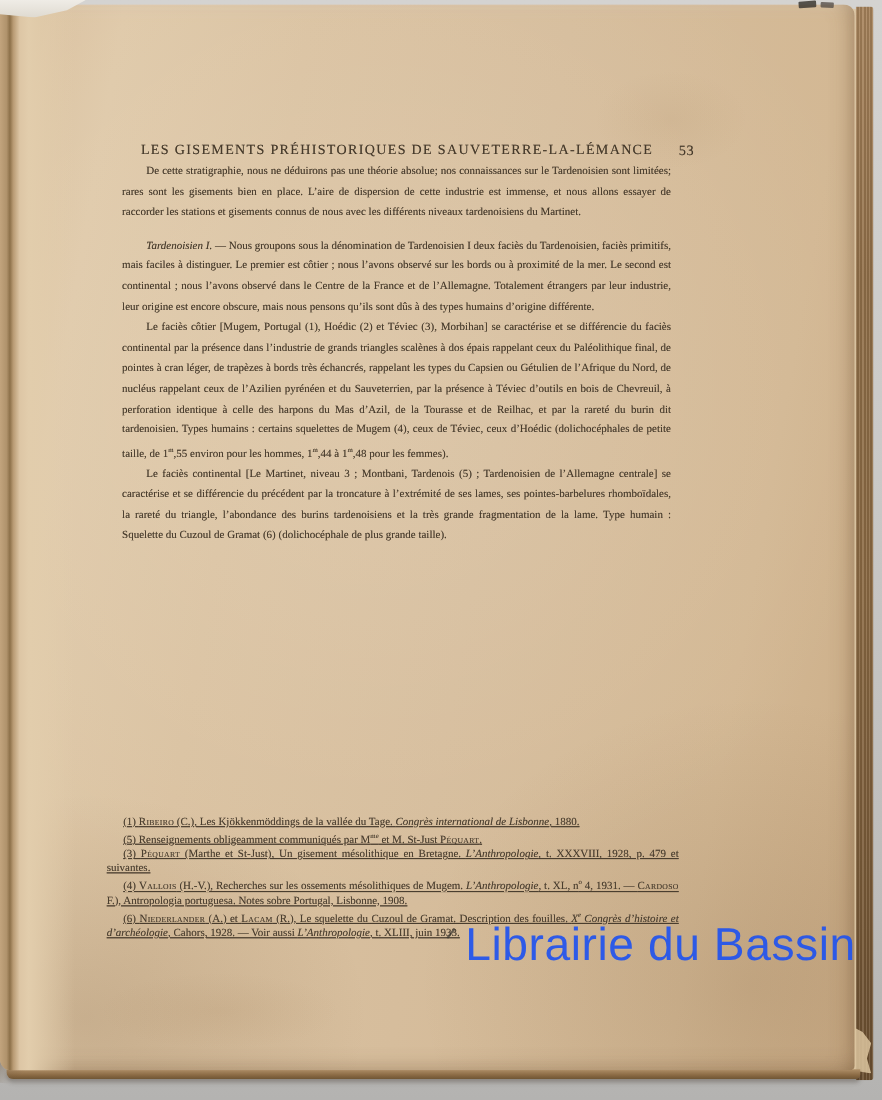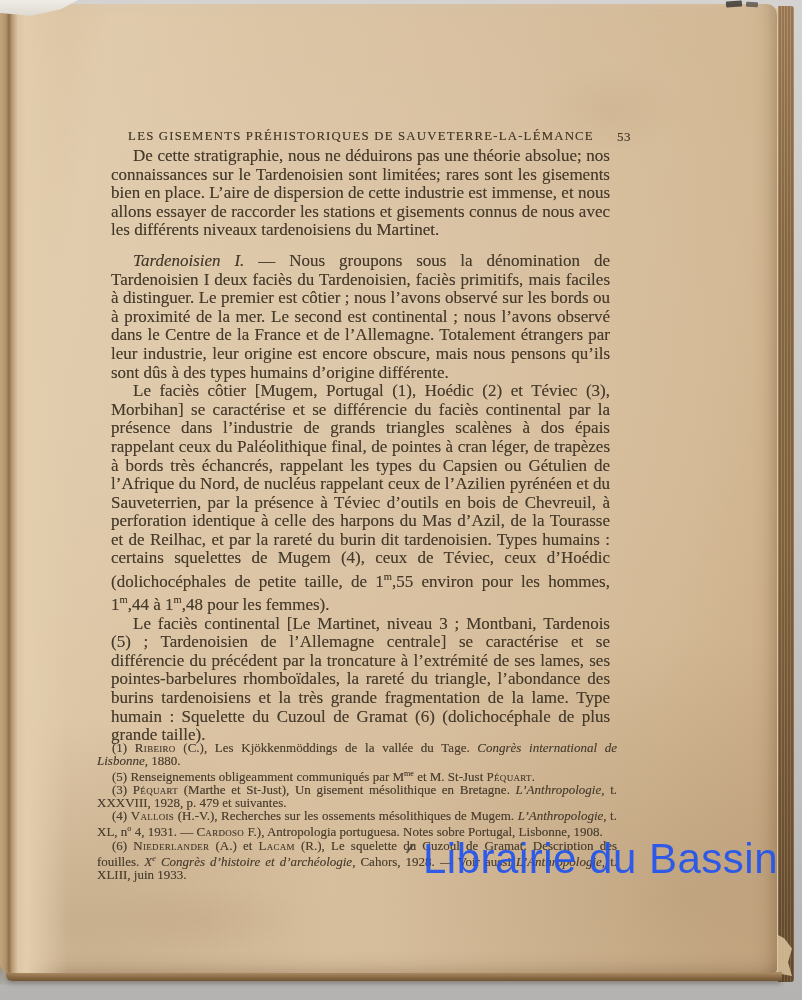--- a/index.html
+++ b/index.html
@@ -97,32 +97,33 @@
     display:block;text-align:center;
     font-size:12.8px;letter-spacing:1.2px;white-space:nowrap;
     text-shadow:0 0 .6px rgba(70,58,43,.55);
   }
   .pagenum{
     position:absolute;right:-20px;top:0;font-size:13px;letter-spacing:.5px;
     text-shadow:0 0 .6px rgba(70,58,43,.55);
   }
   .body-text{
     position:absolute;left:111px;top:143px;width:499px;
-    font-size:17px;line-height:18.6px;text-align:justify;
+    font-size:10px;line-height:18.6px;text-align:justify;
     color:var(--ink);
     text-shadow:0 0 .6px rgba(70,58,43,.5);
   }
   .body-text p{margin:0;text-indent:22px;}
   .body-text p.spaced{margin-top:12px;}
 
   .footnotes{
     position:absolute;left:97px;top:737px;width:520px;
-    font-size:13px;line-height:13px;text-align:justify;
+    font-size:10px;line-height:13px;text-align:justify;
     color:#4a3e2f;
     text-shadow:0 0 .5px rgba(74,62,47,.5);
+    text-decoration:underline;
   }
   .footnotes p{margin:0;text-indent:15px;}
 
   .seg-i{font-style:italic;}
   .seg-sc{font-variant:small-caps;letter-spacing:.3px;}
   .seg-sup{font-size:.62em;vertical-align:super;}
   .seg-isup{font-style:italic;font-size:.62em;vertical-align:super;}
 
   
   .watermark{

